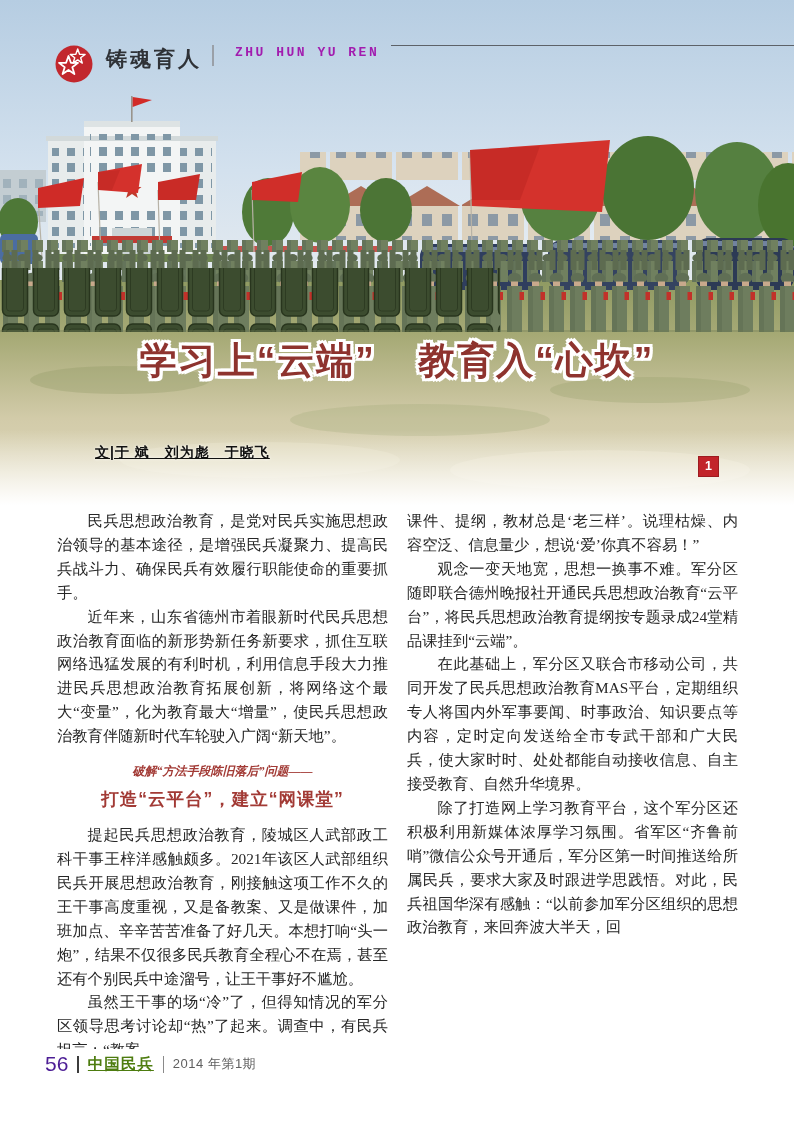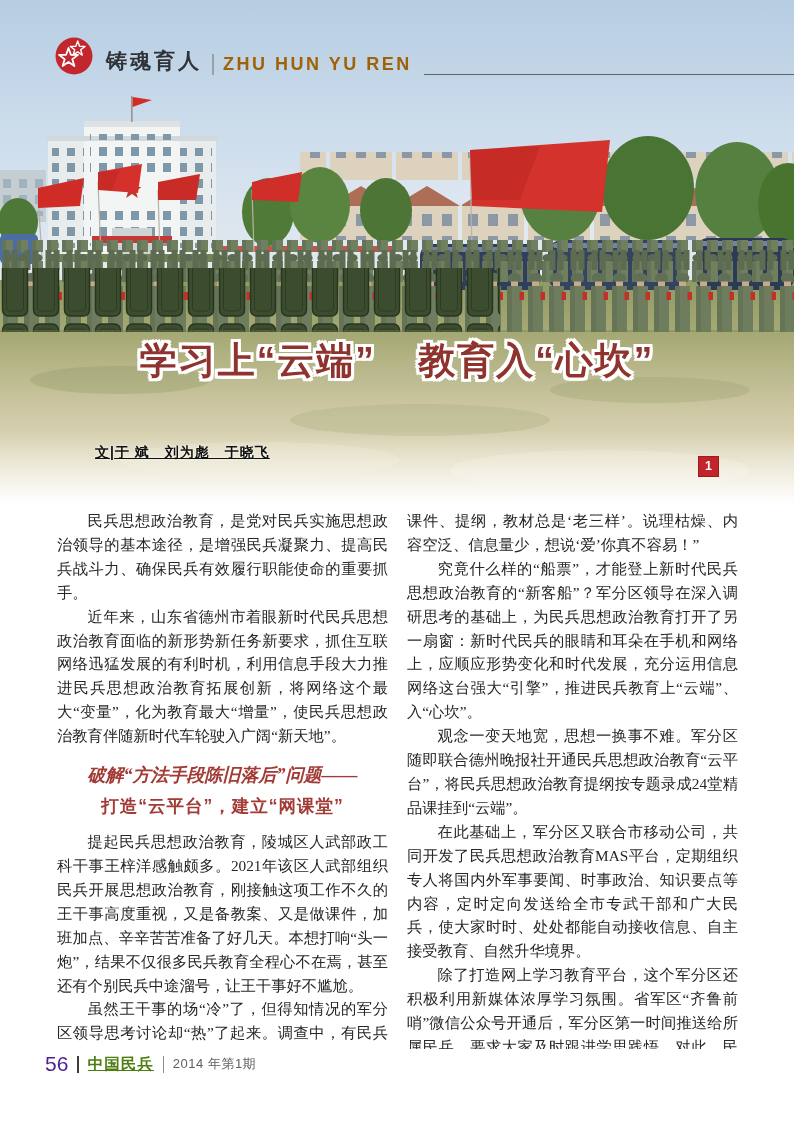--- a/index.html
+++ b/index.html
@@ -4,25 +4,25 @@
 <style>
   html,body{margin:0;padding:0;background:#fff;}
   .page{position:relative;width:794px;height:1123px;background:#fff;overflow:hidden;
         font-family:"Liberation Sans","DejaVu Sans",sans-serif;}
 
   
   .hero{position:absolute;top:0;left:0;width:794px;height:505px;}
   .scene{position:absolute;top:0;left:0;width:794px;height:505px;display:block;}
 
   
-  .mast{position:absolute;top:35px;left:55px;right:0;height:40px;display:flex;align-items:flex-end;}
+  .mast{position:absolute;top:45px;left:55px;right:0;height:40px;display:flex;align-items:flex-start;font-family:Liberation Mono, monospace;}
   .logo{width:38px;height:38px;flex:0 0 38px;}
   .mast-title{margin-left:13px;font-size:21px;font-weight:700;color:#2f3237;letter-spacing:3px;}
   .mast-divider{width:2px;height:21px;background:#9aa0a8;margin:0 9px 0 10px;}
-  .mast-pinyin{font-size:18px;font-weight:600;color:#a16207;letter-spacing:2.5px;}
+  .mast-pinyin{font-size:13px;font-weight:600;color:#a21caf;letter-spacing:2.5px;margin-left:12px;}
   .mast-rule{flex:1;height:1px;background:#5d6268;margin-left:12px;}
 
   
   .title{position:absolute;top:336px;left:0;right:0;margin:0;text-align:center;
          font-size:37px;font-weight:900;color:#8e332e;letter-spacing:2px;white-space:nowrap;
          text-shadow:-3px -3px 0 #fff,3px -3px 0 #fff,-3px 3px 0 #fff,3px 3px 0 #fff,
                      -3px 0 0 #fff,3px 0 0 #fff,0 -3px 0 #fff,0 3px 0 #fff,
                      -2px -2px 0 #fff,2px 2px 0 #fff,-2px 2px 0 #fff,2px -2px 0 #fff;}
   .title span + span{margin-left:30px;}
   .subtitle{position:absolute;top:401px;left:95px;margin:0;font-size:18px;font-weight:700;
@@ -36,21 +36,21 @@
 
   
   .columns{position:absolute;top:509px;left:57px;width:681px;height:540px;display:flex;gap:19px;
            overflow:hidden;}
   .col{flex:1;min-width:0;}
   .para{margin:0;font-family:"Liberation Serif","DejaVu Serif",serif;font-size:15.3px;
         line-height:23.9px;color:#262626;text-align:justify;text-indent:2em;}
   .para.no-indent{text-indent:0;}
   .section-head{text-align:center;margin:15px 0 12px;}
   .sh1{font-family:"Liberation Serif","DejaVu Serif",serif;font-style:italic;font-weight:700;
-       font-size:18px;color:#a23a35;}
+       font-size:12px;color:#a23a35;}
   .sh2{font-family:"Liberation Sans","DejaVu Sans",sans-serif;font-weight:700;font-size:17.5px;
        color:#a23a35;margin-top:7px;letter-spacing:1px;}
 
   
   .pagefoot{position:absolute;top:1052px;left:45px;display:flex;align-items:center;}
   .pf-num{font-size:21px;color:#4c1d95;}
   .pf-sep{width:1.5px;height:17px;background:#3c3c3c;margin:0 9px;}
   .pf-sep.light{width:1px;background:#8a8a8a;}
   .pf-mag{font-size:15.5px;font-weight:700;color:#4d7c0f;letter-spacing:1px;text-decoration:underline;}
   .pf-issue{font-size:13px;color:#5f5f5f;letter-spacing:.5px;}
@@ -214,21 +214,20 @@
       <p class="para">近年来，山东省德州市着眼新时代民兵思想政治教育面临的新形势新任务新要求，抓住互联网络迅猛发展的有利时机，利用信息手段大力推进民兵思想政治教育拓展创新，将网络这个最大“变量”，化为教育最大“增量”，使民兵思想政治教育伴随新时代车轮驶入广阔“新天地”。</p>
       <div class="section-head">
         <div class="sh1">破解“方法手段陈旧落后”问题——</div>
         <div class="sh2">打造“云平台”，建立“网课堂”</div>
       </div>
       <p class="para">提起民兵思想政治教育，陵城区人武部政工科干事王梓洋感触颇多。2021年该区人武部组织民兵开展思想政治教育，刚接触这项工作不久的王干事高度重视，又是备教案、又是做课件，加班加点、辛辛苦苦准备了好几天。本想打响“头一炮”，结果不仅很多民兵教育全程心不在焉，甚至还有个别民兵中途溜号，让王干事好不尴尬。</p>
       <p class="para">虽然王干事的场“冷”了，但得知情况的军分区领导思考讨论却“热”了起来。调查中，有民兵坦言：“教案、</p>
     </div>
     <div class="col">
       <p class="para no-indent">课件、提纲，教材总是‘老三样’。说理枯燥、内容空泛、信息量少，想说‘爱’你真不容易！”</p>
-      <p class="para">究竟什么样的“船票”，才能登上新时代民兵思想政治教育的“新客船”？军分区领导在深入调研思考的基础上，为民兵思想政治教育打开了另一扇窗：新时代民兵的眼睛和耳朵在手机和网络上，应顺应形势变化和时代发展，充分运用信息网络这台强大“引擎”，推进民兵教育上“云端”、入“心坎”。</p>
       <p class="para">观念一变天地宽，思想一换事不难。军分区随即联合德州晚报社开通民兵思想政治教育“云平台”，将民兵思想政治教育提纲按专题录成24堂精品课挂到“云端”。</p>
       <p class="para">在此基础上，军分区又联合市移动公司，共同开发了民兵思想政治教育MAS平台，定期组织专人将国内外军事要闻、时事政治、知识要点等内容，定时定向发送给全市专武干部和广大民兵，使大家时时、处处都能自动接收信息、自主接受教育、自然升华境界。</p>
       <p class="para">除了打造网上学习教育平台，这个军分区还积极利用新媒体浓厚学习氛围。省军区“齐鲁前哨”微信公众号开通后，军分区第一时间推送给所属民兵，要求大家及时跟进学思践悟。对此，民兵祖国华深有感触：“以前参加军分区组织的思想政治教育，来回奔波大半天，回</p>
     </div>
   </main>
 
   <footer class="pagefoot">
     <span class="pf-num">56</span>
     <span class="pf-sep"></span>
     <span class="pf-mag">中国民兵</span>

